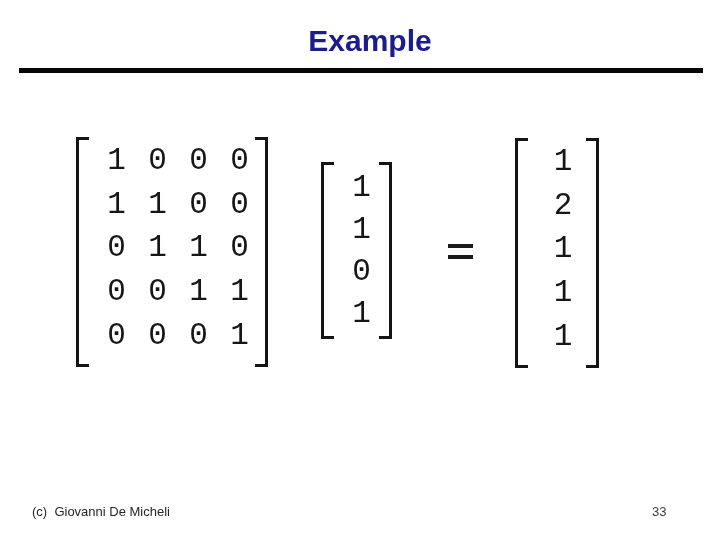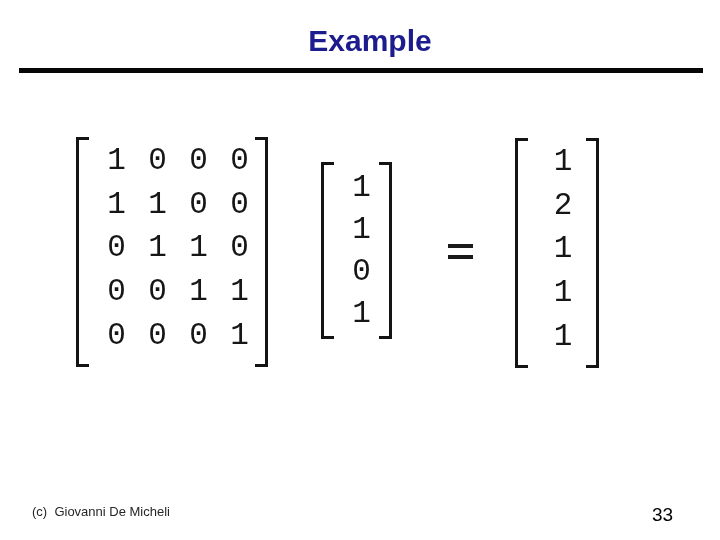--- a/index.html
+++ b/index.html
@@ -81,22 +81,22 @@
     top: 504px;
     font-size: 13px;
     color: #262626;
     white-space: pre;
     text-align: center;
   }
   .page-number {
     position: absolute;
     left: 652px;
     top: 504px;
-    font-size: 19px;
-    color: #000000;
+    font-size: 13px;
+    color: #404040;
   }
 </style>
 </head>
 <body>
 
 <div class="slide">
 
   <div class="title">Example</div>
   <div class="rule"></div>
 

